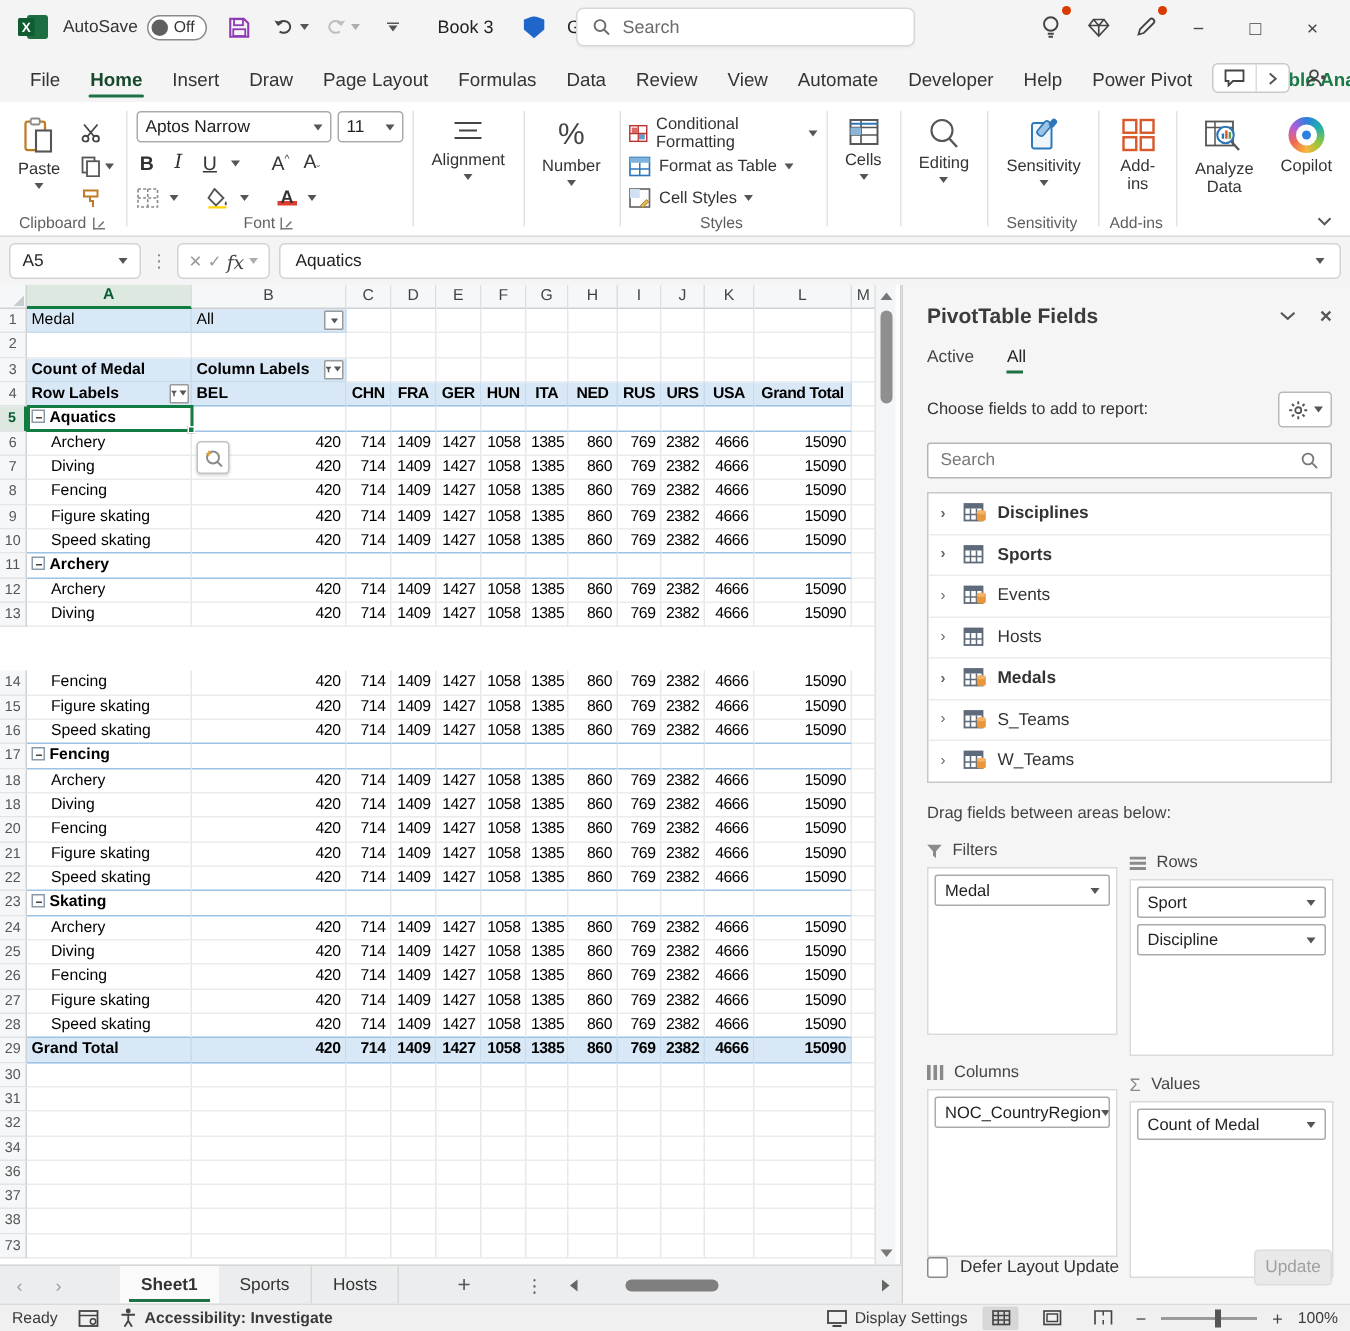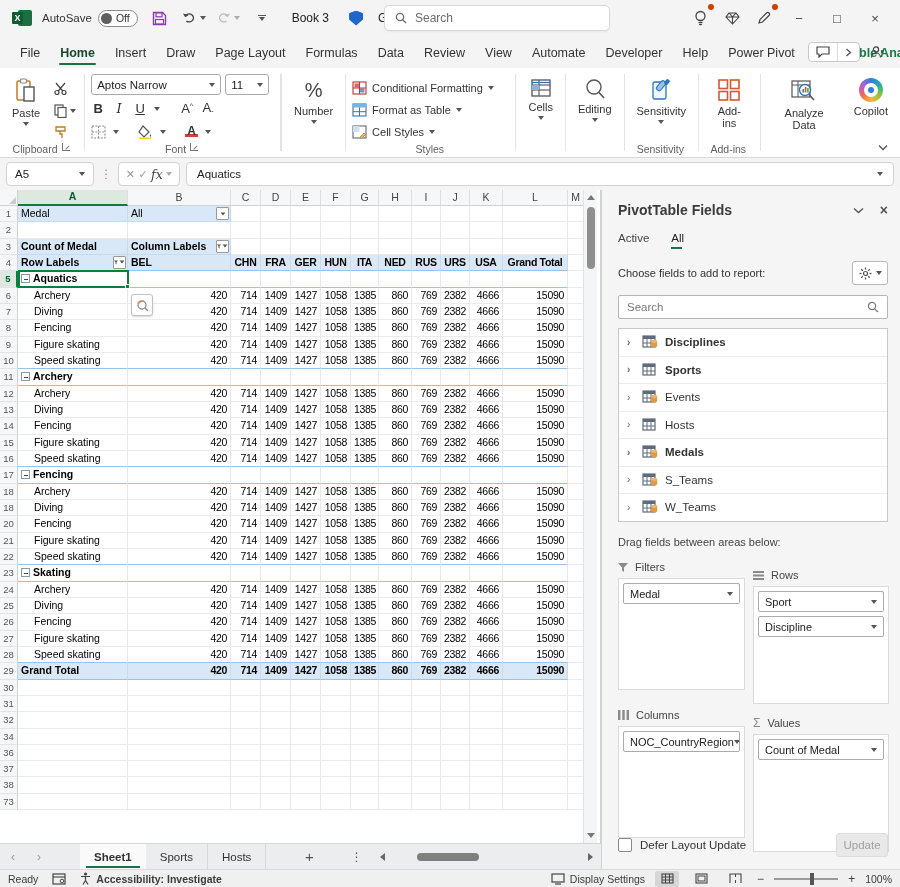--- a/index.html
+++ b/index.html
@@ -34,21 +34,21 @@
   .rtab.active::after{content:"";position:absolute;left:9px;right:9px;bottom:3px;height:2.5px;background:#1e7145;border-radius:2px}
   .rtab.ctx{color:#1a7a45;font-weight:600}
   .tabrow-right{position:absolute;right:10px;bottom:4px;display:flex;align-items:center;gap:6px}
   .pillbtn{display:flex;border:1px solid #c9c9c9;border-radius:4px;background:#fff;overflow:hidden}
   .pillbtn>div{padding:3px 7px;display:flex;align-items:center}
   .pillbtn>div+div{border-left:1px solid #dcdcdc}
   
   .ribbon{position:absolute;left:0;top:68px;width:900px;height:90px;background:#fff;border-bottom:1px solid #d9d9d9;display:flex}
   .rgroup{position:relative;height:100%;padding:6px 6px 16px;display:flex;gap:6px}
   .rsep{width:1px;background:#e3e3e3;margin:6px 0}
-  .glabel-row{position:absolute;left:0;right:2px;bottom:2px;display:flex;align-items:flex-start;justify-content:center;gap:4px;font-size:10.5px;color:#5f5f5f}
+  .glabel-row{position:absolute;left:0;right:2px;bottom:2px;display:flex;align-items:center;justify-content:center;gap:4px;font-size:10.5px;color:#5f5f5f}
   .launcher{width:8px;height:8px;border-left:1.2px solid #777;border-bottom:1.2px solid #777;position:relative}
   .launcher::after{content:"";position:absolute;left:2px;bottom:2px;width:5px;height:1.2px;background:#777;transform:rotate(-45deg)}
   .bigbtn{display:flex;flex-direction:column;align-items:center;justify-content:flex-start;gap:3px;padding:4px 6px;border-radius:4px;font-size:11px;color:#333;text-align:center}
   .bigbtn .blabel{line-height:12px}
   .smallcol{display:flex;flex-direction:column;justify-content:flex-start;gap:4px;padding-top:6px}
   .sbtn{display:flex;align-items:center;gap:3px;height:18px;padding:0 2px;border-radius:3px;color:#444}
   .fontrow{display:flex;gap:4px;align-items:center}
   .combo{border:1px solid #ababab;border-radius:3px;background:#fff;height:21px;display:flex;align-items:center;justify-content:space-between;padding:0 5px;font-size:11.5px;color:#222}
   .fmtbar{display:flex;align-items:center;gap:7px;height:22px}
   .fmtbar .bi{font-size:13px;color:#333;width:14px;text-align:center}
@@ -341,20 +341,31 @@
         <span style="font-size:12px;font-weight:bold;color:#333;line-height:10px;text-align:center">A<span class="underbar" style="width:13px;background:#e03c31"></span></span>
         <span class="chev"></span>
       </div>
       <div class="glabel-row">
           <span>Font</span>
           <span class="launcher"></span>
         </div>
     </div>
     <div class="rsep"></div>
 
+    <div class="rgroup">
+      <div class="bigbtn">
+        <svg width="22" height="20" viewBox="0 0 22 20">
+            <line x1="2" y1="4" x2="20" y2="4" stroke="#444" stroke-width="1.4"></line>
+            <line x1="5" y1="9" x2="17" y2="9" stroke="#444" stroke-width="1.4"></line>
+            <line x1="2" y1="14" x2="20" y2="14" stroke="#444" stroke-width="1.4"></line>
+          </svg>
+        <span class="blabel">Alignment</span>
+        <span class="chev"></span>
+      </div>
+    </div>
     <div class="rsep"></div>
 
     <div class="rgroup">
       <div class="bigbtn">
         <span style="font-size:20px;color:#444;line-height:24px">%</span>
         <span class="blabel">Number</span>
         <span class="chev"></span>
       </div>
     </div>
     <div class="rsep"></div>
@@ -739,21 +750,21 @@
           <div class="cell num" style="width: 30px;">1427</div>
           <div class="cell num" style="width: 30px;">1058</div>
           <div class="cell num" style="width: 28px;">1385</div>
           <div class="cell num" style="width: 33px;">860</div>
           <div class="cell num" style="width: 29px;">769</div>
           <div class="cell num" style="width: 29px;">2382</div>
           <div class="cell num" style="width: 33px;">4666</div>
           <div class="cell num" style="width: 65px;">15090</div>
           <div class="cell" style="width: 16px;"></div>
         </div>
-        <div class="grow" style="height: 16.33px;">
+        <div class="grow" style="height: 16.33px; margin-top: 29px;">
           <div class="rowhdr">14</div>
           <div class="cell indent" style="width: 110px;">Fencing</div>
           <div class="cell num" style="width: 103px;">420</div>
           <div class="cell num" style="width: 30px;">714</div>
           <div class="cell num" style="width: 30px;">1409</div>
           <div class="cell num" style="width: 30px;">1427</div>
           <div class="cell num" style="width: 30px;">1058</div>
           <div class="cell num" style="width: 28px;">1385</div>
           <div class="cell num" style="width: 33px;">860</div>
           <div class="cell num" style="width: 29px;">769</div>

